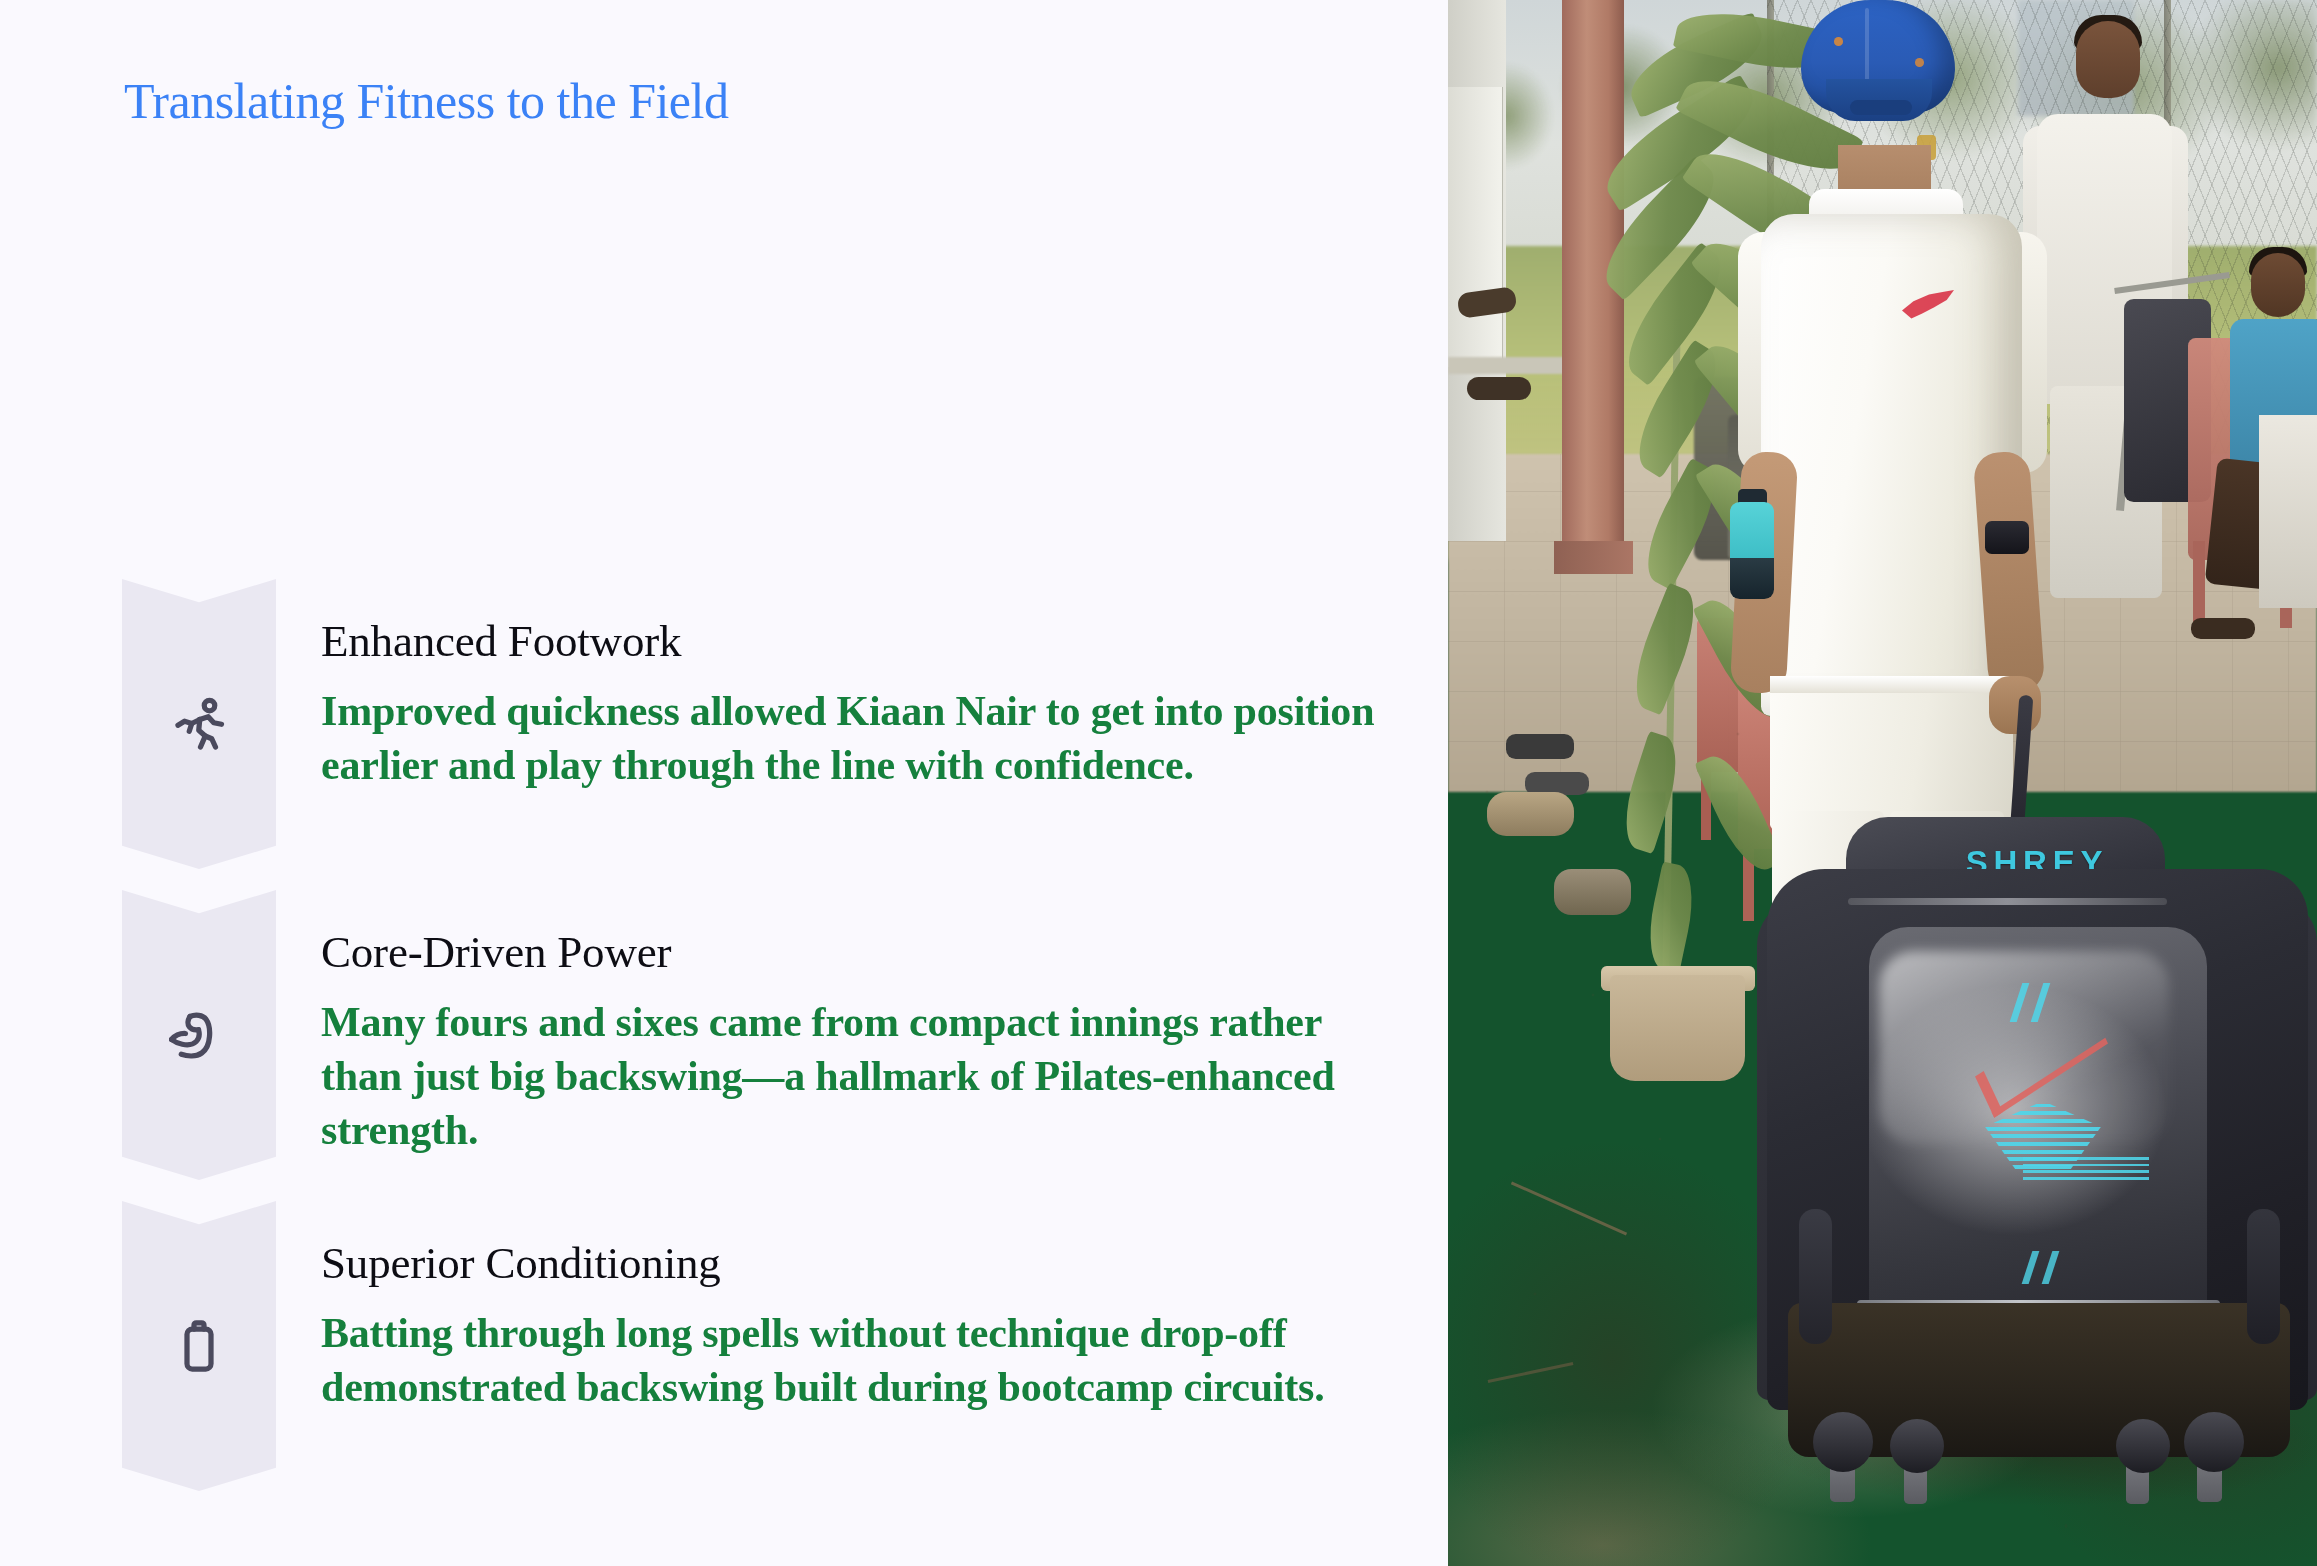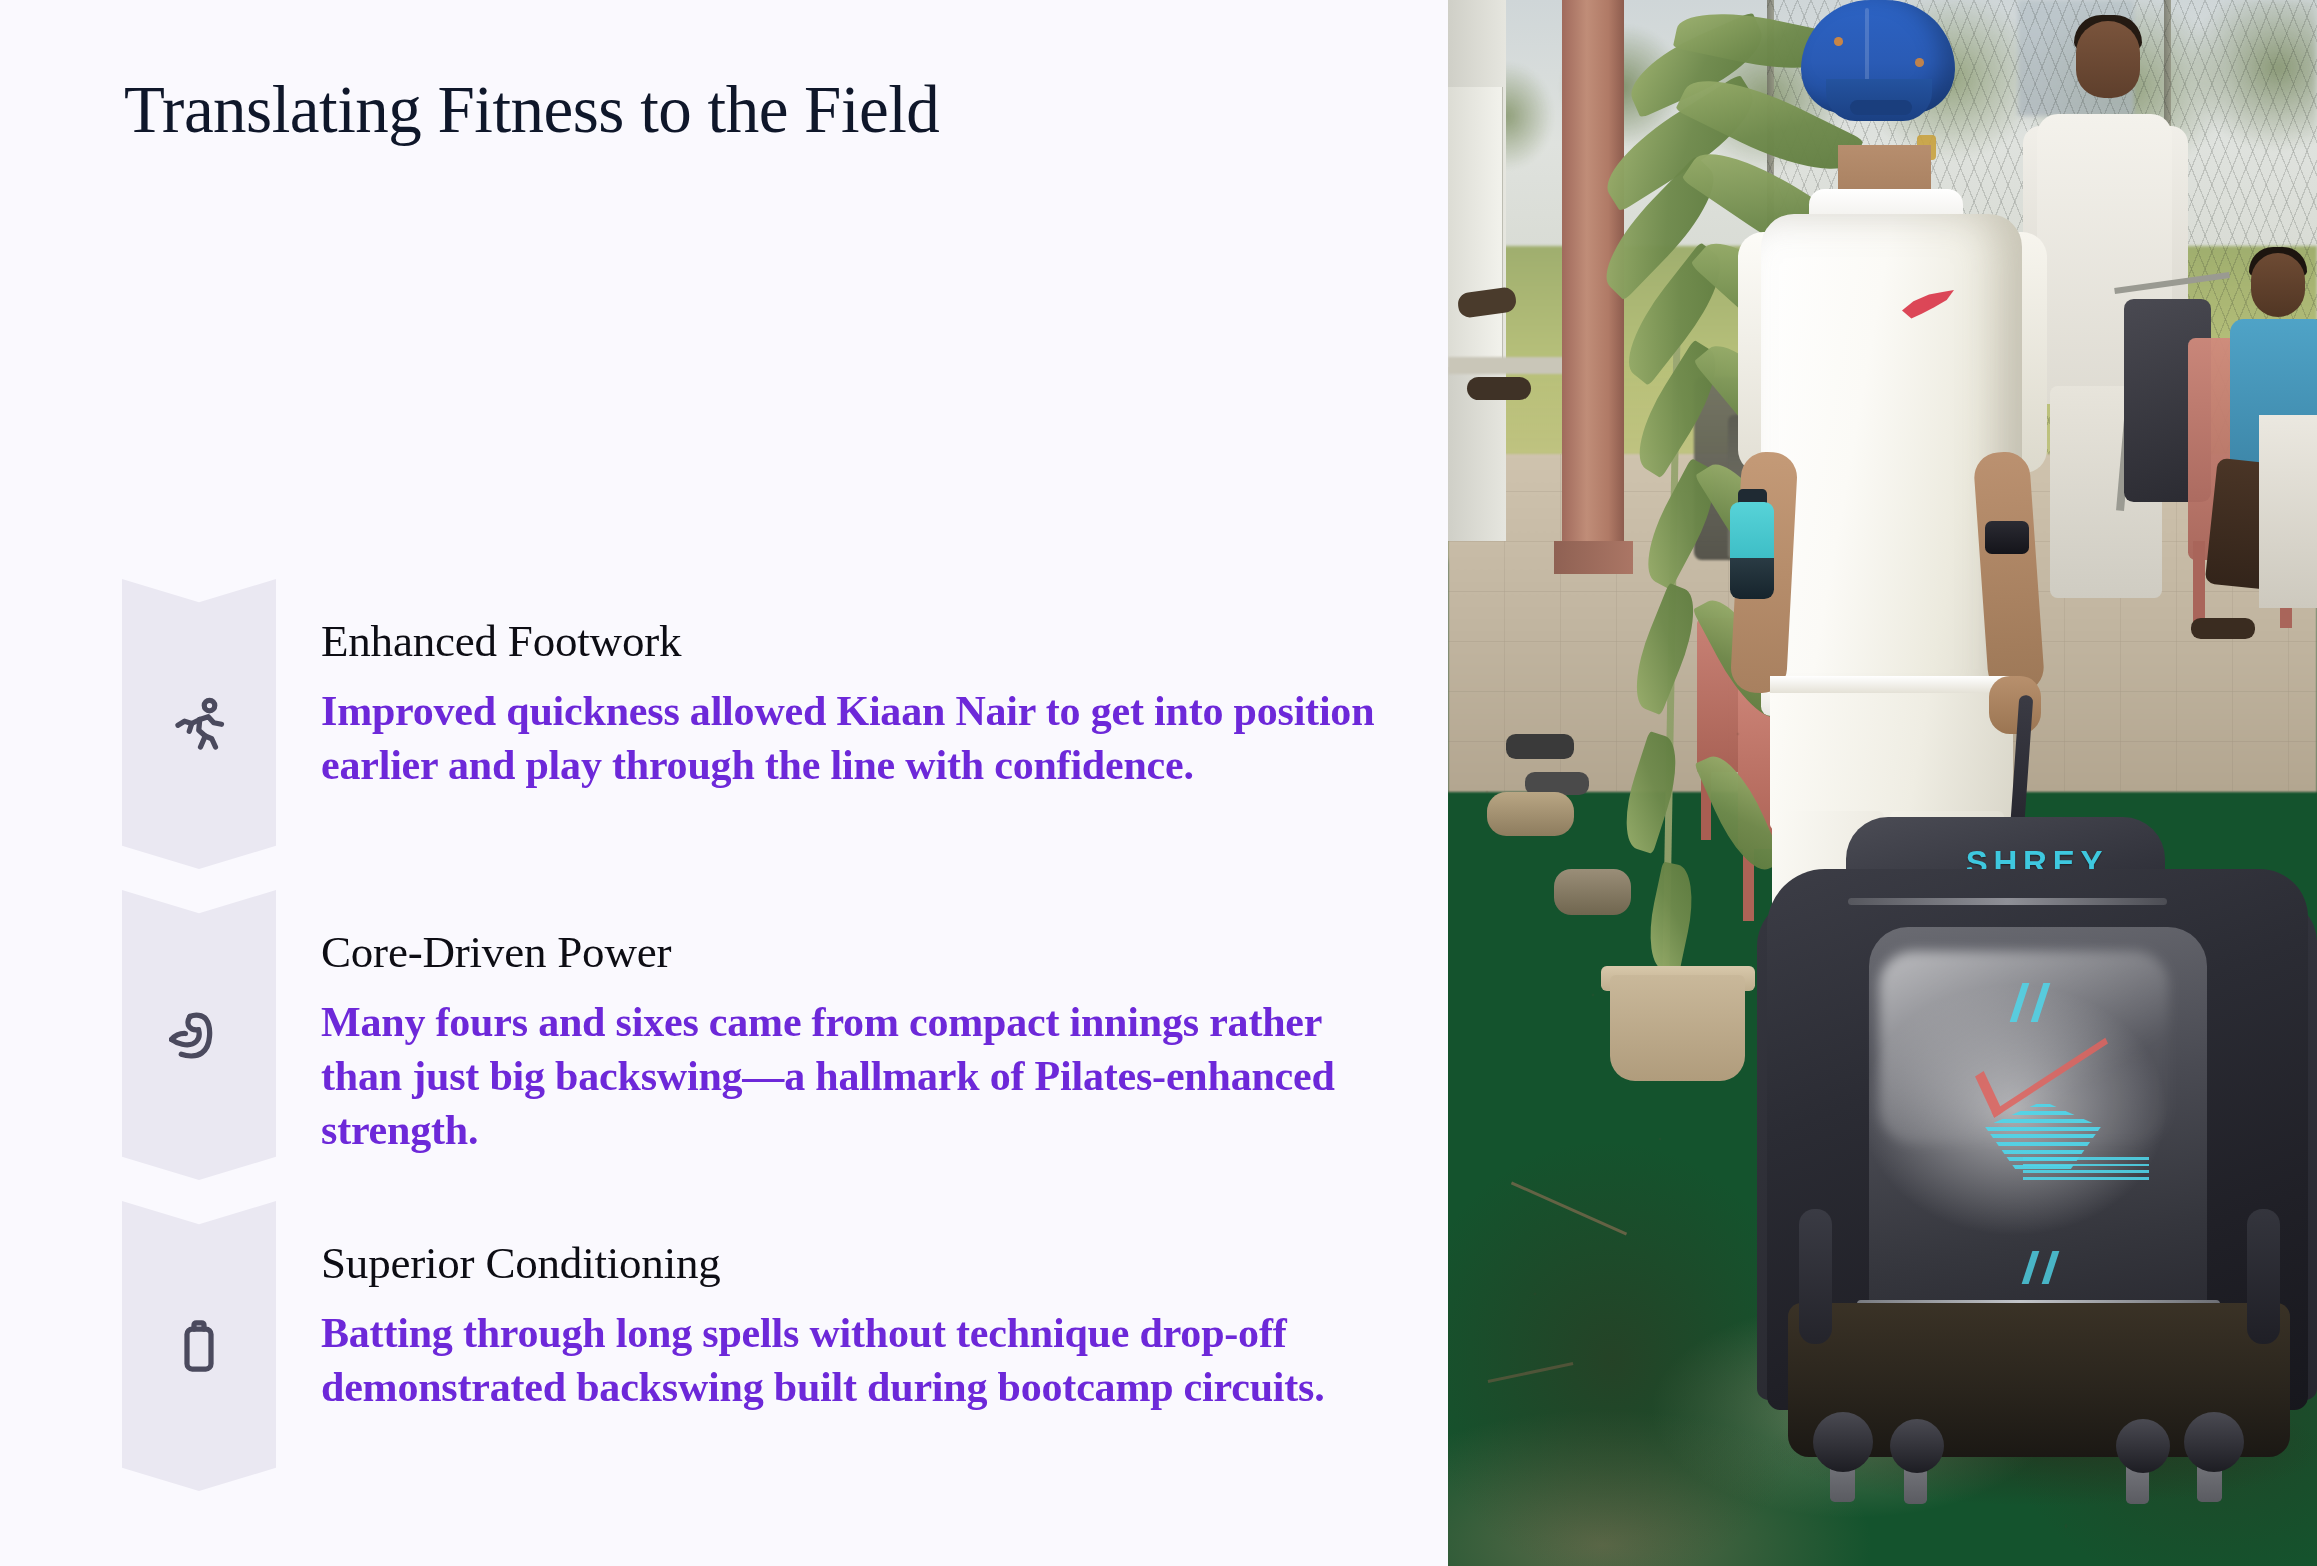--- a/index.html
+++ b/index.html
@@ -15,23 +15,23 @@
     position:relative;
     width:1448px;height:1566px;
     background:#faf9fe;
     box-sizing:border-box;
     padding:0 0 0 0;
     flex:0 0 1448px;
   }
   .title{
     position:absolute;left:124px;top:75px;width:1255px;
     font-family:"Liberation Serif", serif;
-    font-size:67px;line-height:1.04;
+    font-size:50px;line-height:1.04;
     font-weight:400;
-    color:#0f172a;
+    color:#3b82f6;
     letter-spacing:-0.5px;
     white-space:nowrap;
   }
   .lead{
     position:absolute;left:122px;top:188px;width:1145px;
     font-family:"Liberation Serif", serif;
     font-weight:700;
     font-size:43px;line-height:55px;
     color:#0d0d14;
     letter-spacing:-0.2px;
@@ -71,21 +71,21 @@
     font-weight:400;
     font-size:45px;line-height:1.12;
     color:#0d0d14;
     margin:0 0 17.4px 0;
     letter-spacing:-0.2px;
   }
   .fbody{
     font-family:"Liberation Serif", serif;
     font-weight:700;
     font-size:42px;line-height:54px;
-    color:#6d28d9;
+    color:#15803d;
     margin:0;
     letter-spacing:-0.2px;
     max-width:1072px;
   }
 
   
   .right{
     position:relative;
     flex:1 1 auto;
     width:869px;height:1566px;

